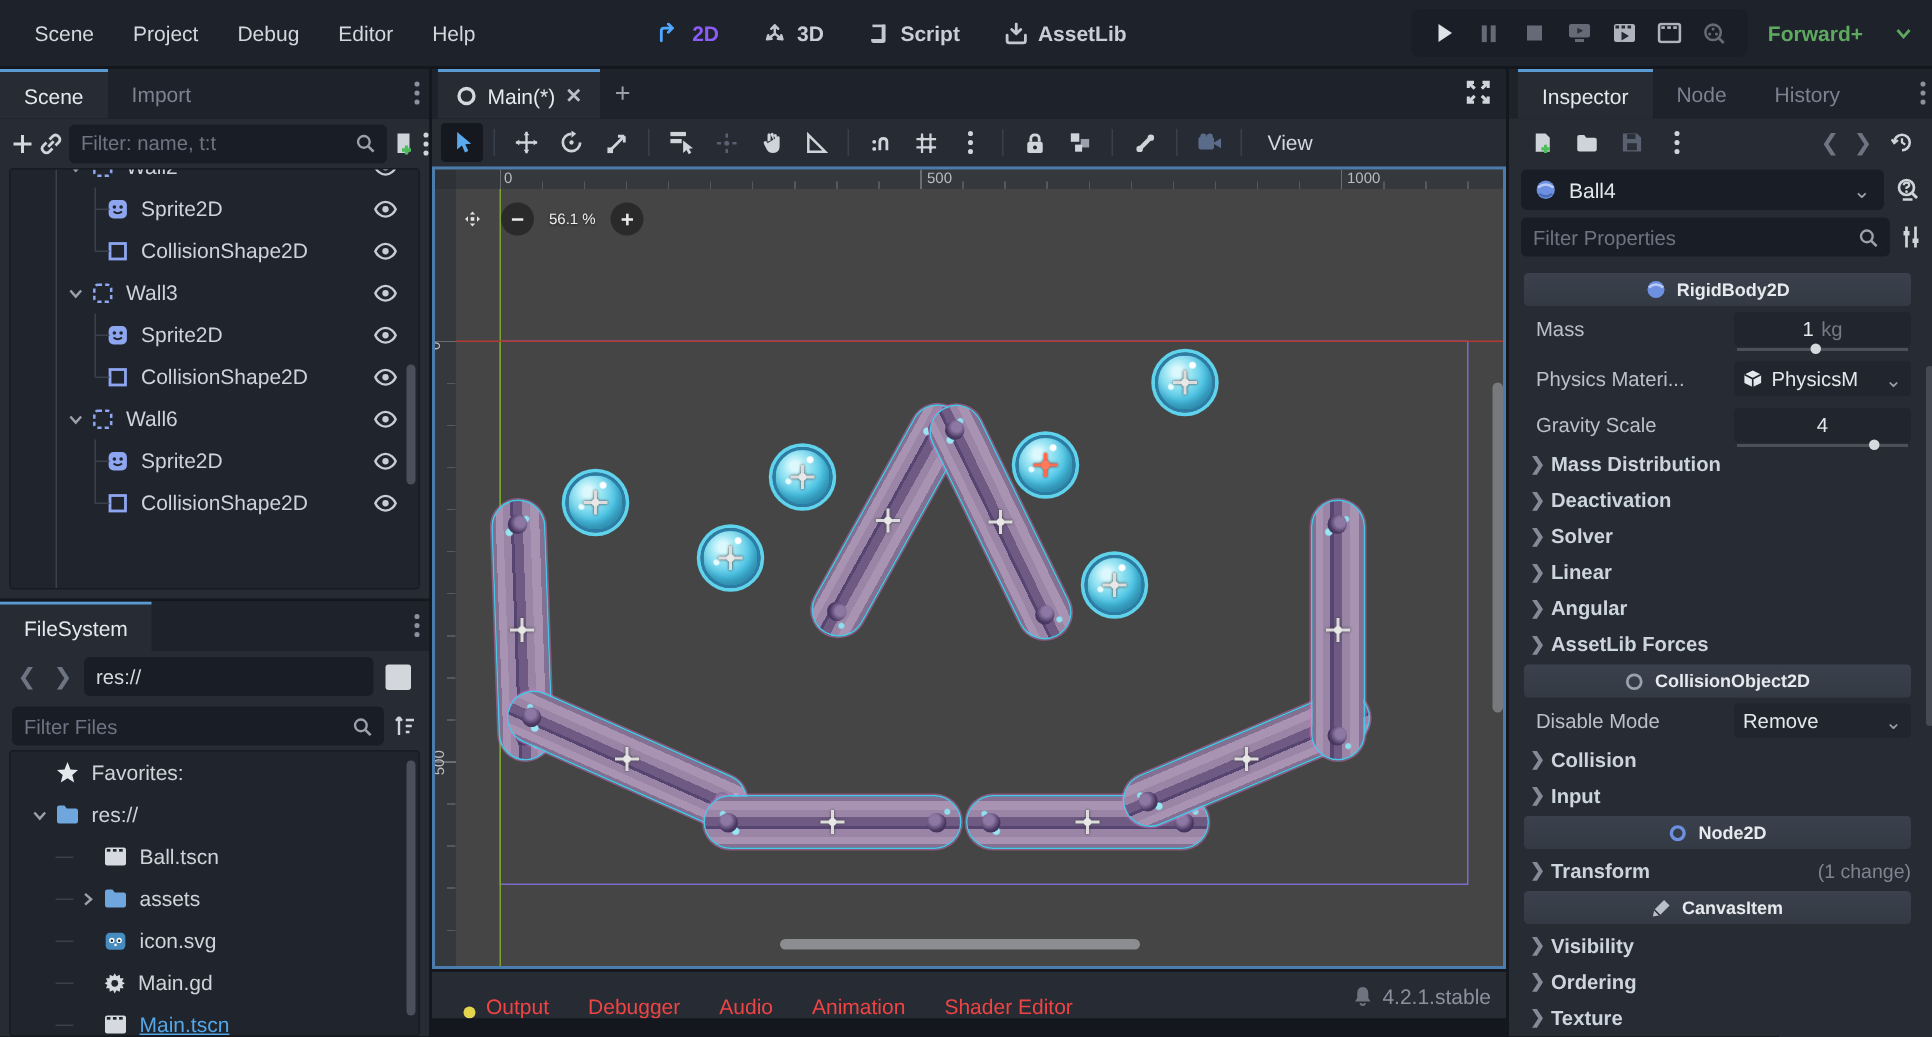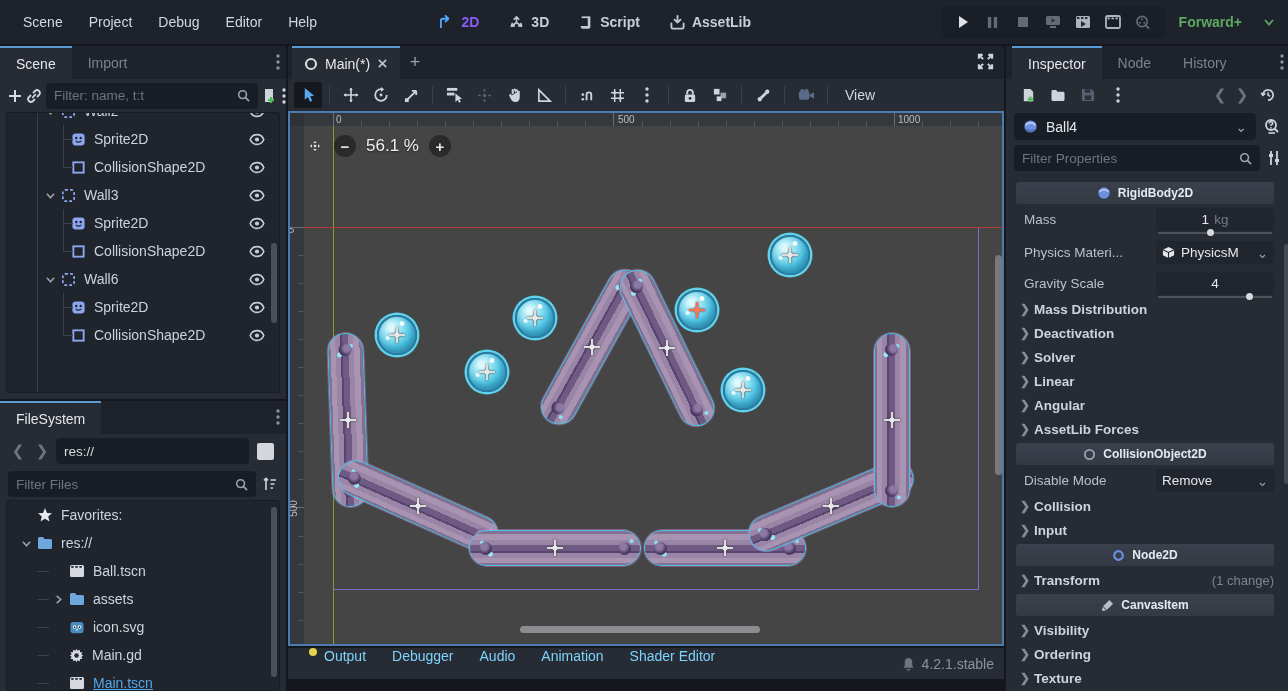--- a/index.html
+++ b/index.html
@@ -115,26 +115,26 @@
       radial-gradient(circle,#e8e8e8 0 2.2px,transparent 3px),
       linear-gradient(#dcdcdc,#dcdcdc) center/16px 2px no-repeat,
       linear-gradient(#dcdcdc,#dcdcdc) center/2px 16px no-repeat;
     filter:drop-shadow(0 0 1px #444)}
   .giz.red{background:
       radial-gradient(circle,#ff7a5a 0 2.6px,transparent 3.4px),
       linear-gradient(#ff6a50,#ff6a50) center/16px 2px no-repeat,
       linear-gradient(#ff6a50,#ff6a50) center/2px 16px no-repeat}
   .zoombar{position:absolute;left:16px;top:22px;display:flex;align-items:center;gap:10px;z-index:40}
   .zbtn{width:22px;height:22px;border-radius:50%;background:rgba(20,20,20,.55);color:#e8e8e8;display:flex;align-items:center;justify-content:center;font-size:15px;font-weight:bold}
-  .zoom-label{color:#efefef;font-size:17px;text-shadow:0 1px 2px rgba(0,0,0,.6)}
+  .zoom-label{color:#efefef;font-size:10px;text-shadow:0 1px 2px rgba(0,0,0,.6)}
   .hscroll{position:absolute;left:230px;top:513px;width:240px;height:7px;border-radius:4px;background:#8b8d90;z-index:35}
   .vscroll-cv{position:absolute;left:705px;top:142px;width:7px;height:220px;border-radius:4px;background:#77797c;z-index:35}
   
   .bottombar{height:33px;background:var(--bg2);border-top:2px solid var(--bg0);display:flex;align-items:center;padding:0 10px;gap:4px}
-  .bb-tab{display:flex;align-items:flex-start;gap:7px;padding:0 11px;color:#7dd3fc;height:100%}
+  .bb-tab{display:flex;align-items:flex-end;gap:7px;padding:0 11px;color:#ef4444;height:100%}
   .dot{width:8px;height:8px;border-radius:50%;background:#e4d44e}
   .bb-right{margin-left:auto;display:flex;align-items:center;gap:7px;color:#8b929e}
   .bottom-strip{flex:1;background:var(--bg0)}
   
   .insp-toolbar{height:32px;display:flex;align-items:center;gap:2px;padding:0 8px}
   .node-select-row{display:flex;align-items:center;gap:6px;padding:2px 8px 2px 8px}
   .node-select{flex:1;height:27px;background:var(--bg4);border-radius:4px;display:flex;align-items:center;gap:8px;padding:0 9px}
   .node-select .nm{color:#e2e5ea}
   .filter-row{display:flex;align-items:center;gap:6px;padding:3px 8px 3px 8px}
   .props{position:relative;flex:1;overflow:hidden;padding:6px 16px 0 10px}

